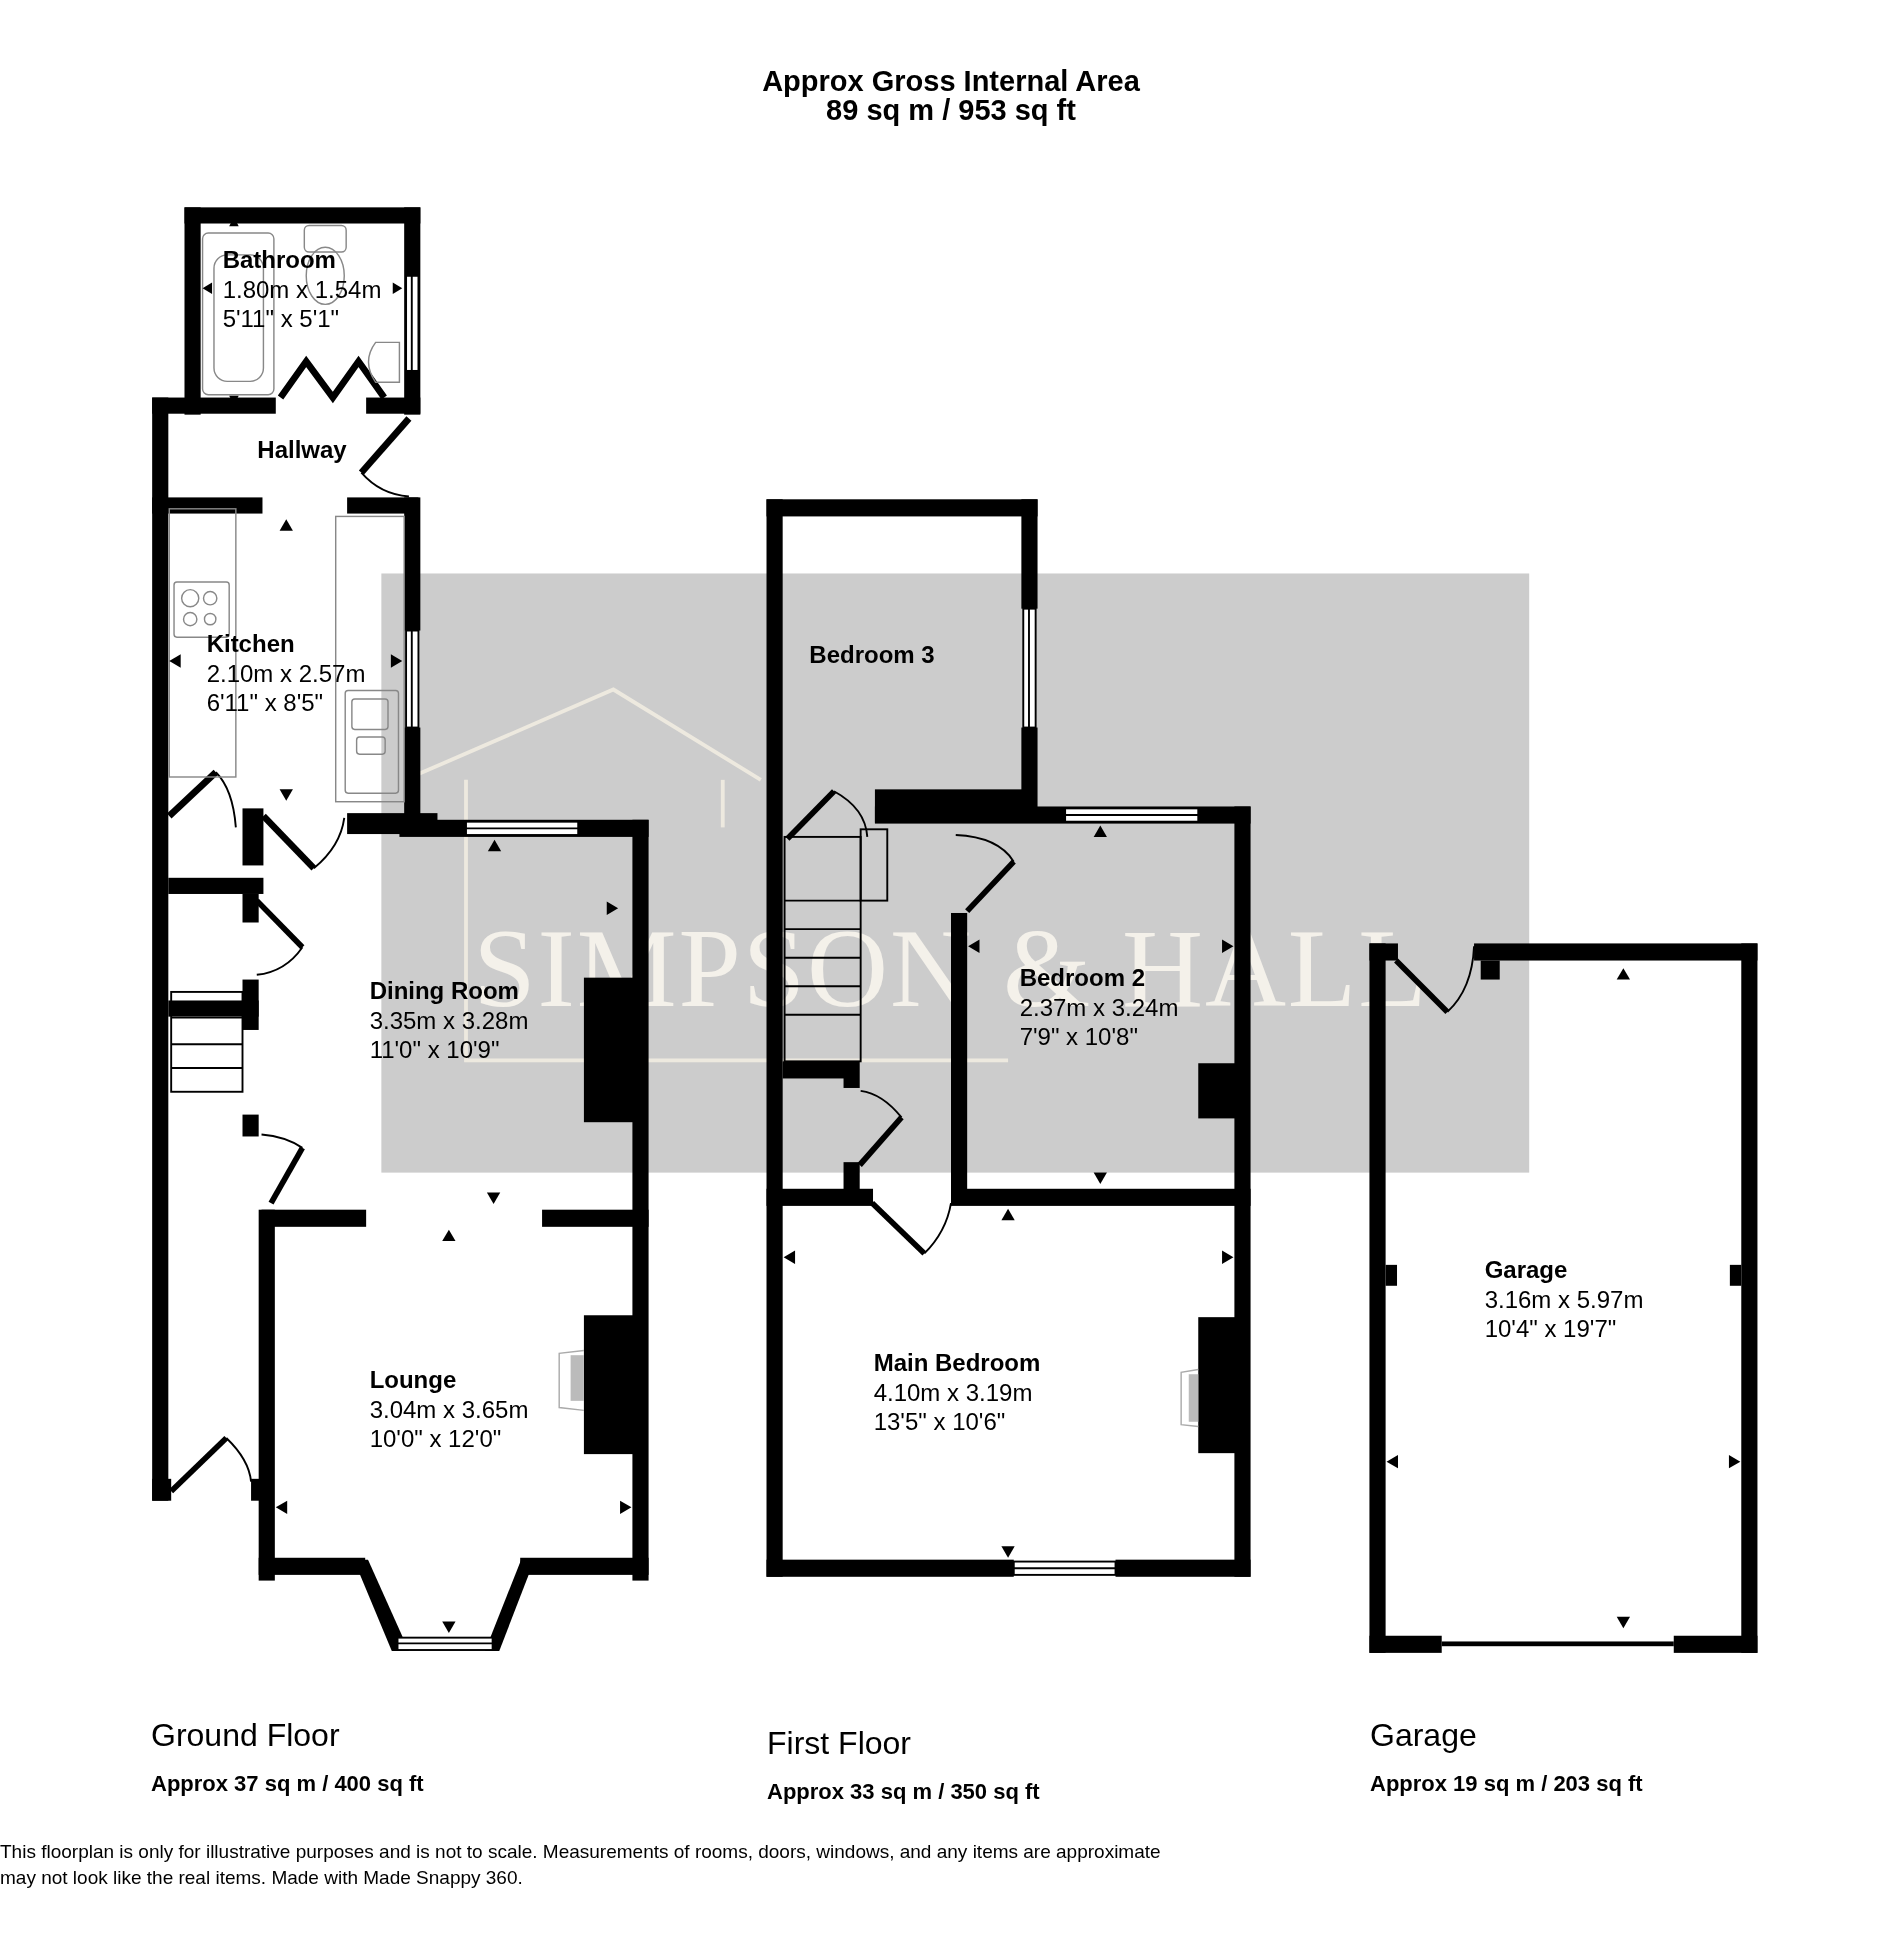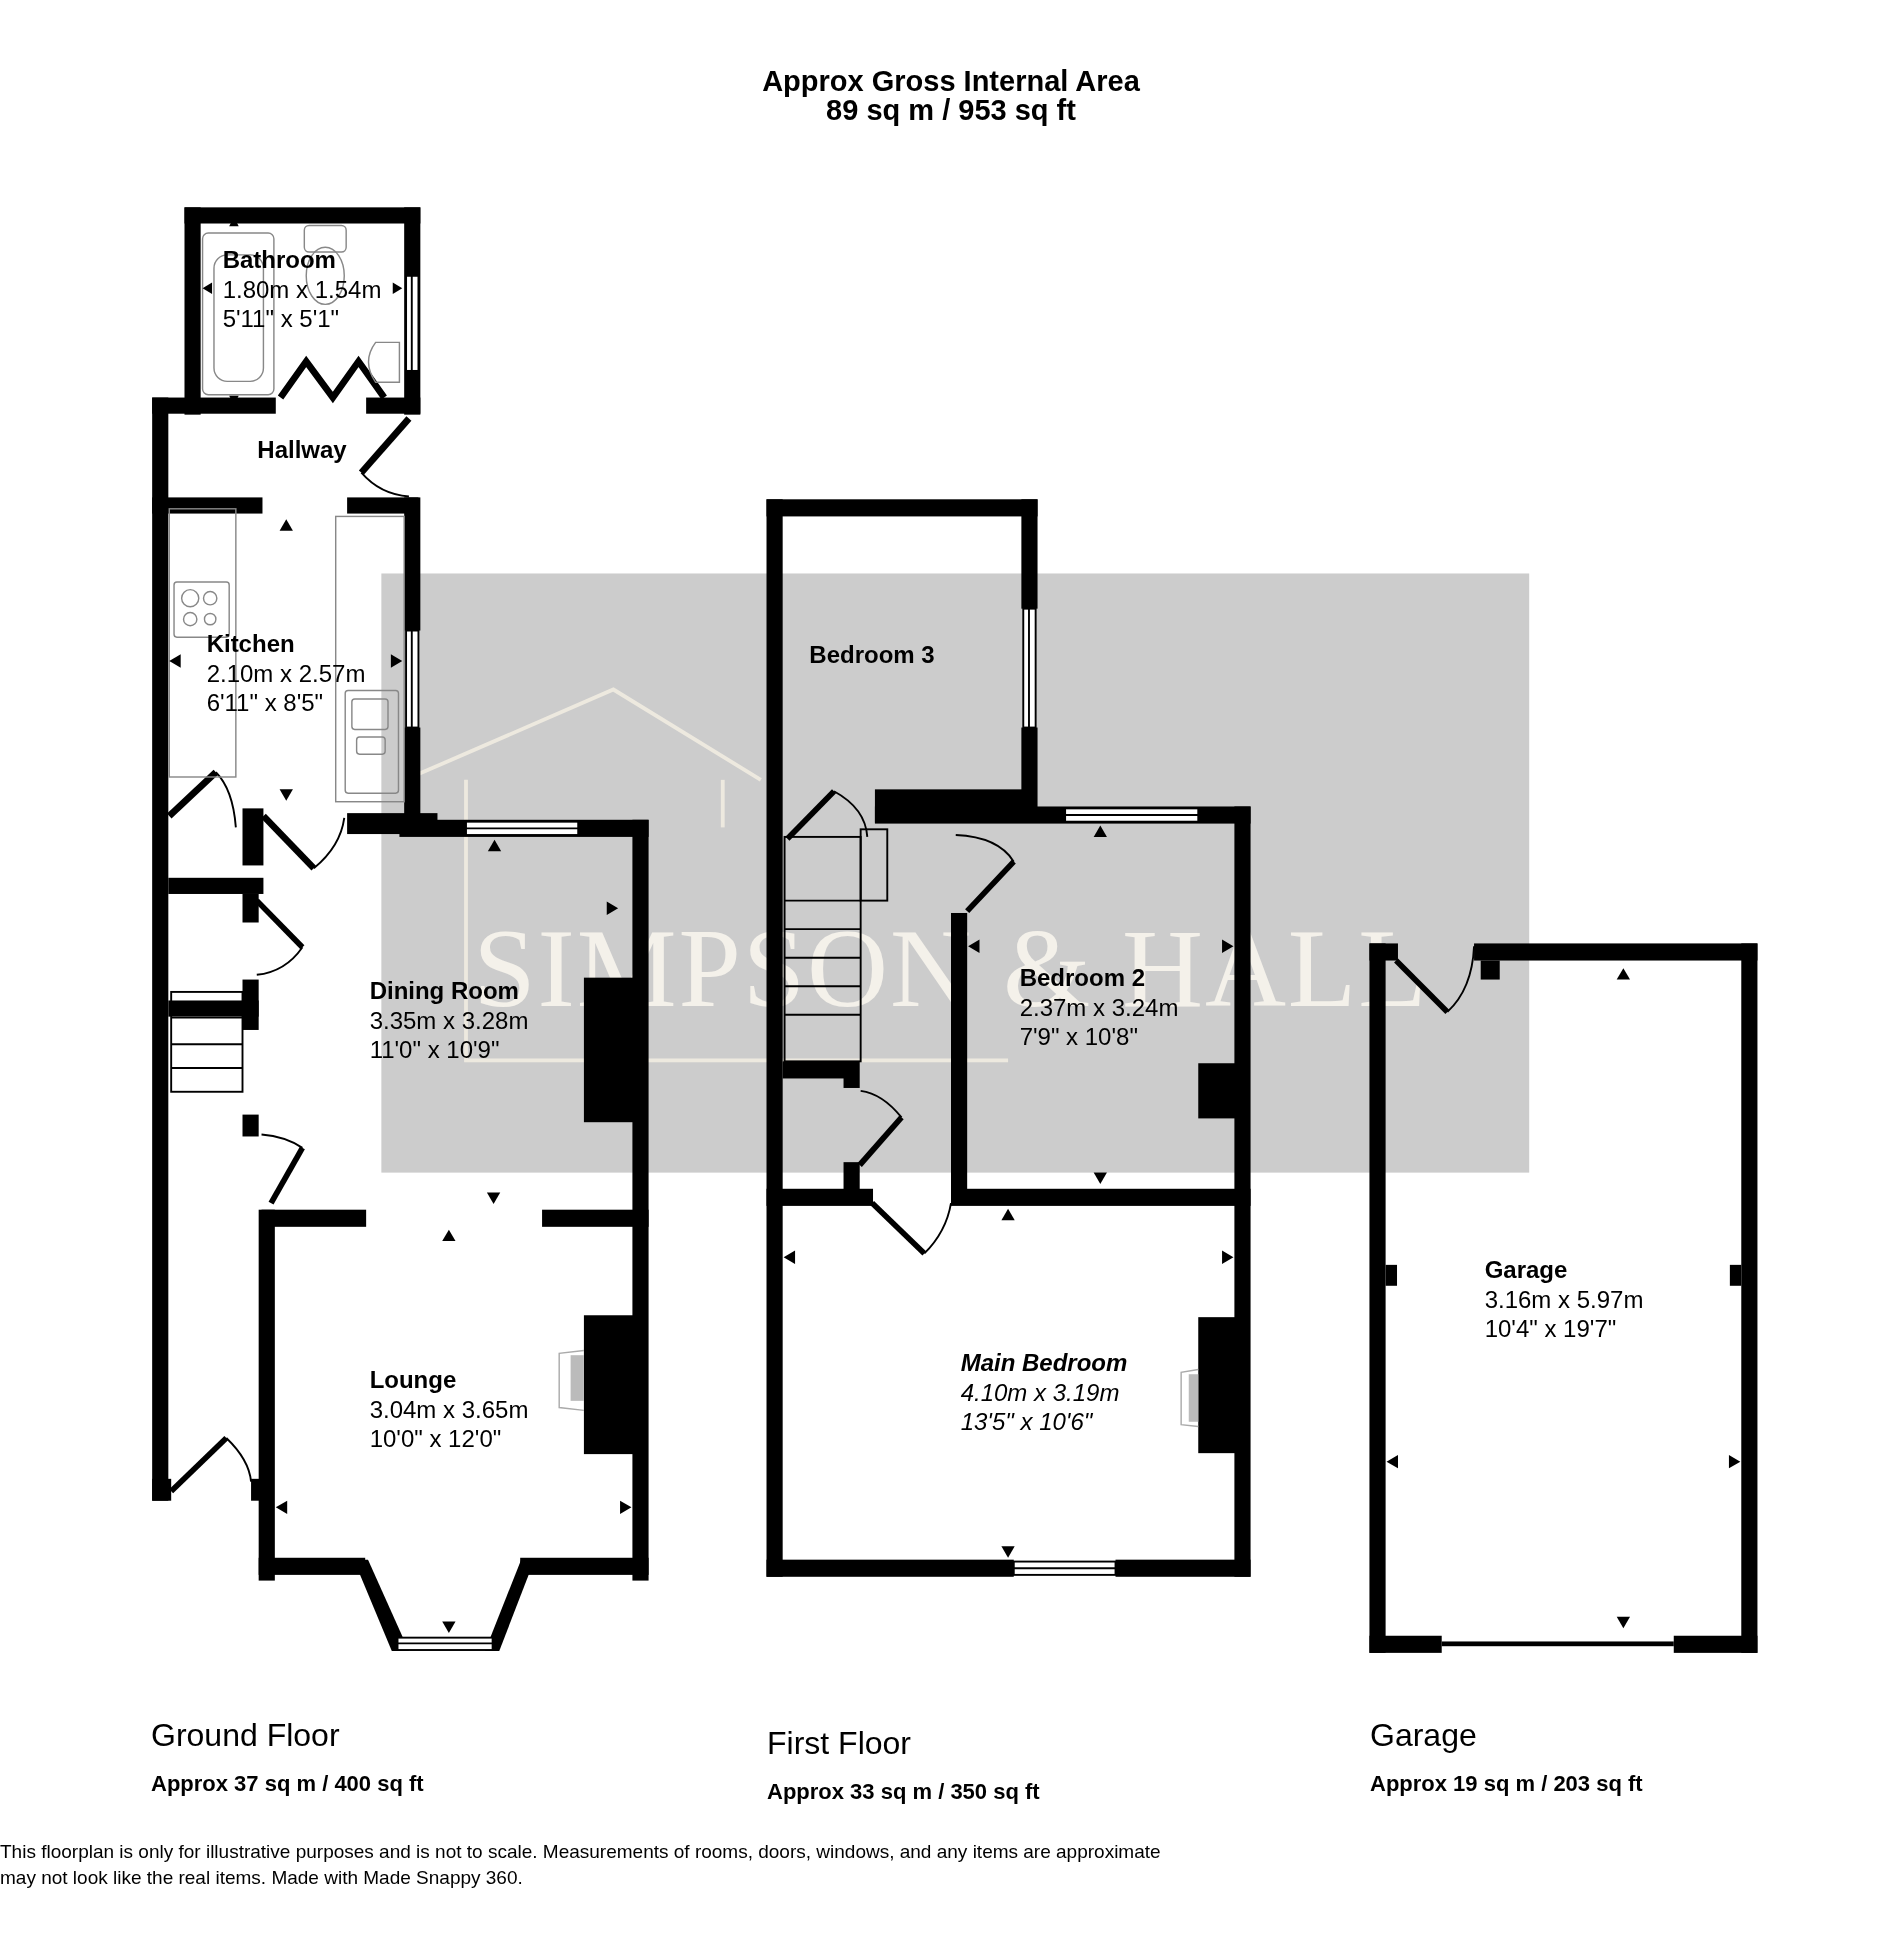--- a/index.html
+++ b/index.html
@@ -246,21 +246,21 @@
   <div class="dim">10'0" x 12'0"</div>
 </div>
 <div class="room-label" style="left:872px; top:640px;">
   <div class="name">Bedroom 3</div>
 </div>
 <div class="room-label" style="left:1099px; top:963px;">
   <div class="name">Bedroom 2</div>
   <div class="dim">2.37m x 3.24m</div>
   <div class="dim">7'9" x 10'8"</div>
 </div>
-<div class="room-label" style="left:1044px; top:1348px;font-style:italic;">
+<div class="room-label" style="left:957px; top:1348px;">
   <div class="name">Main Bedroom</div>
   <div class="dim">4.10m x 3.19m</div>
   <div class="dim">13'5" x 10'6"</div>
 </div>
 <div class="room-label" style="left:1564px; top:1255px;">
   <div class="name">Garage</div>
   <div class="dim">3.16m x 5.97m</div>
   <div class="dim">10'4" x 19'7"</div>
 </div>
 

